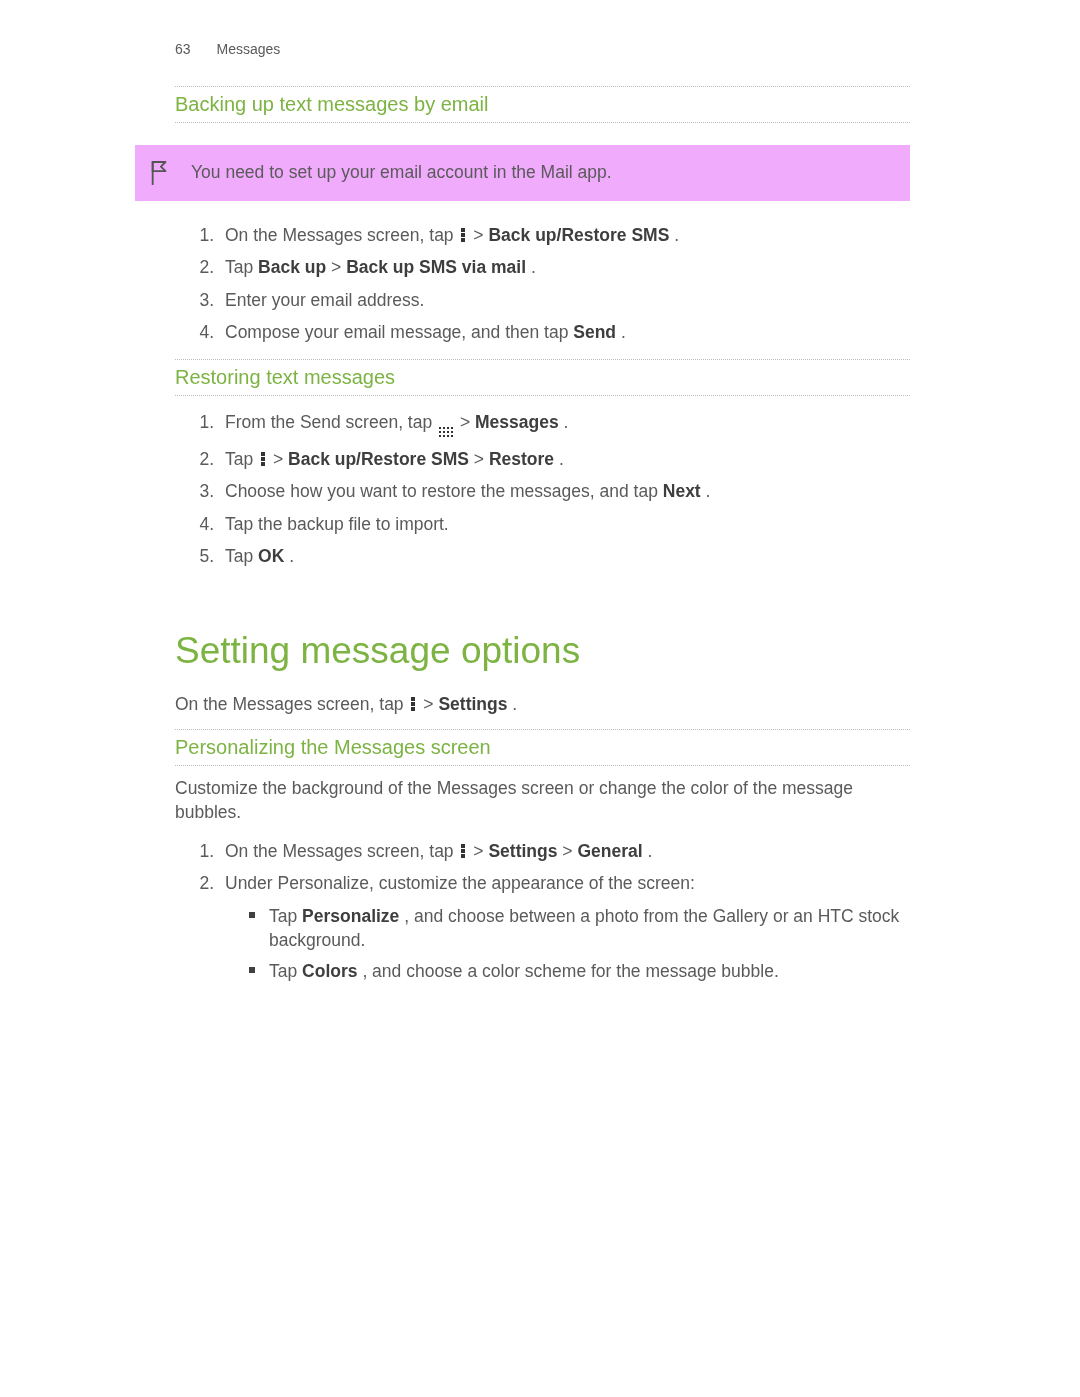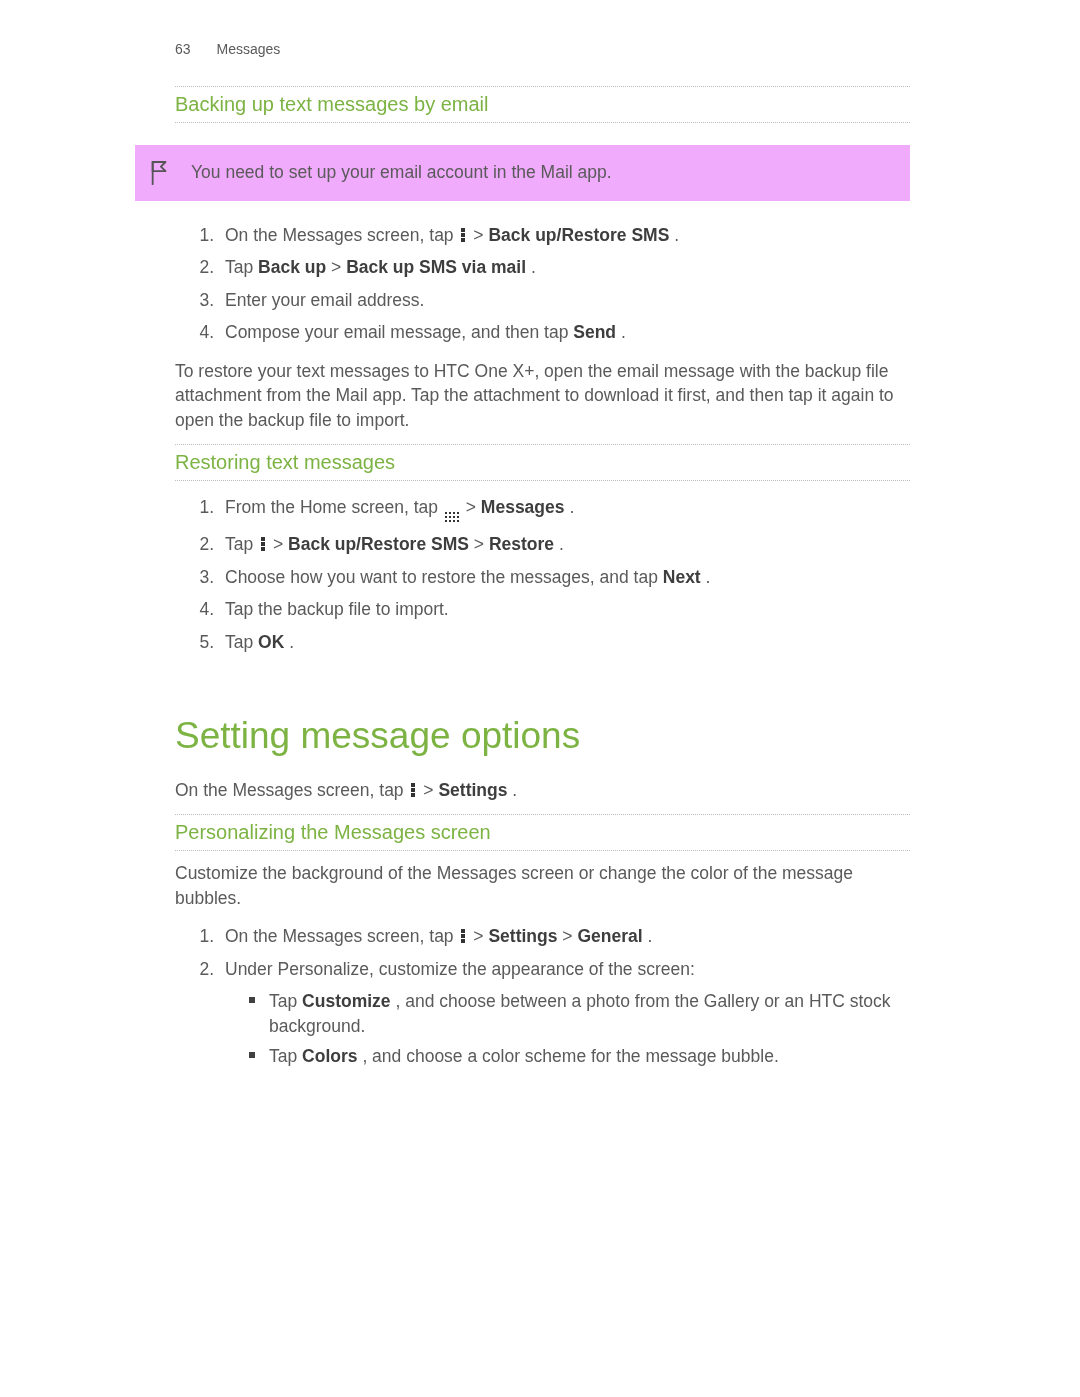--- a/index.html
+++ b/index.html
@@ -164,28 +164,27 @@
       <span>.</span>
     </li>
     <li>Enter your email address.</li>
     <li>
       <span>Compose your email message, and then tap </span>
       <strong class="ui">Send</strong>
       <span>.</span>
     </li>
   </ol>
 
-  <div class="para">To restore your text messages to HTC One X+, open the email message with the backup file attachment from the Mail app. Tap the attachment to download it first, and then tap it again to open the backup file to import.</div>
 
   <div class="section-title">Restoring text messages</div>
 
 
   <ol class="steps">
     <li>
-      <span>From the Home screen, tap </span>
+      <span>From the Send screen, tap </span>
       <span class="icon-grid">
           <i></i>
           <i></i>
           <i></i>
           <i></i>
           <i></i>
           <i></i>
           <i></i>
           <i></i>
           <i></i>
@@ -239,21 +238,21 @@
       <strong class="ui">Settings</strong>
       <span> &gt; </span>
       <strong class="ui">General</strong>
       <span>.</span>
     </li>
     <li>
       <span>Under Personalize, customize the appearance of the screen:</span>
       <ul class="bullets">
         <li>
           <span>Tap </span>
-          <strong class="ui">Customize</strong>
+          <strong class="ui">Personalize</strong>
           <span>, and choose between a photo from the Gallery or an HTC stock background.</span>
         </li>
         <li>
           <span>Tap </span>
           <strong class="ui">Colors</strong>
           <span>, and choose a color scheme for the message bubble.</span>
         </li>
       </ul>
     </li>
   </ol>

